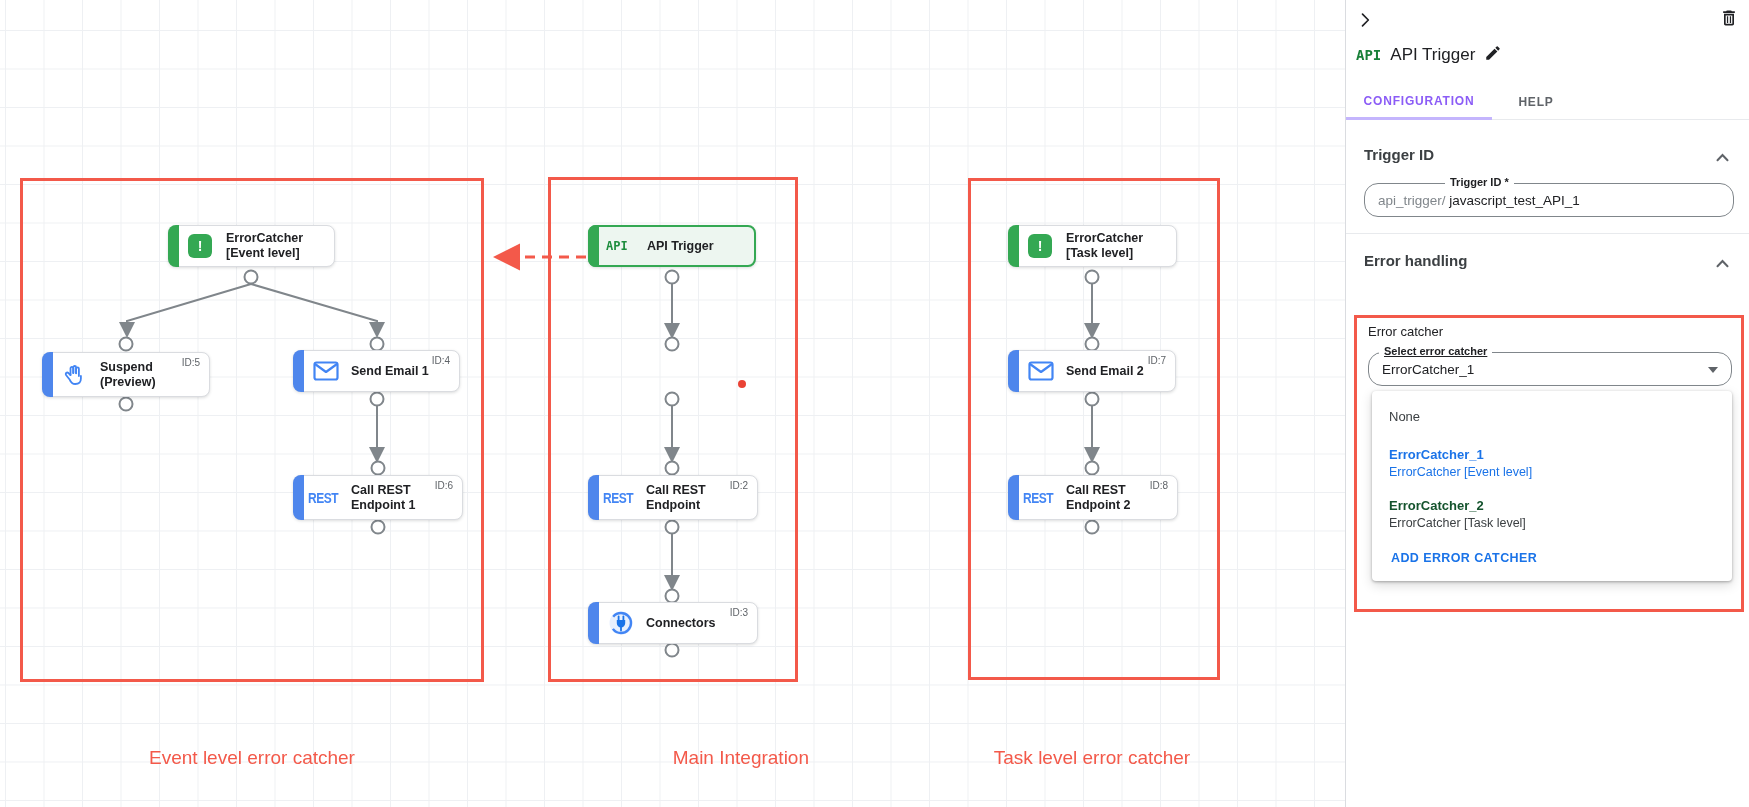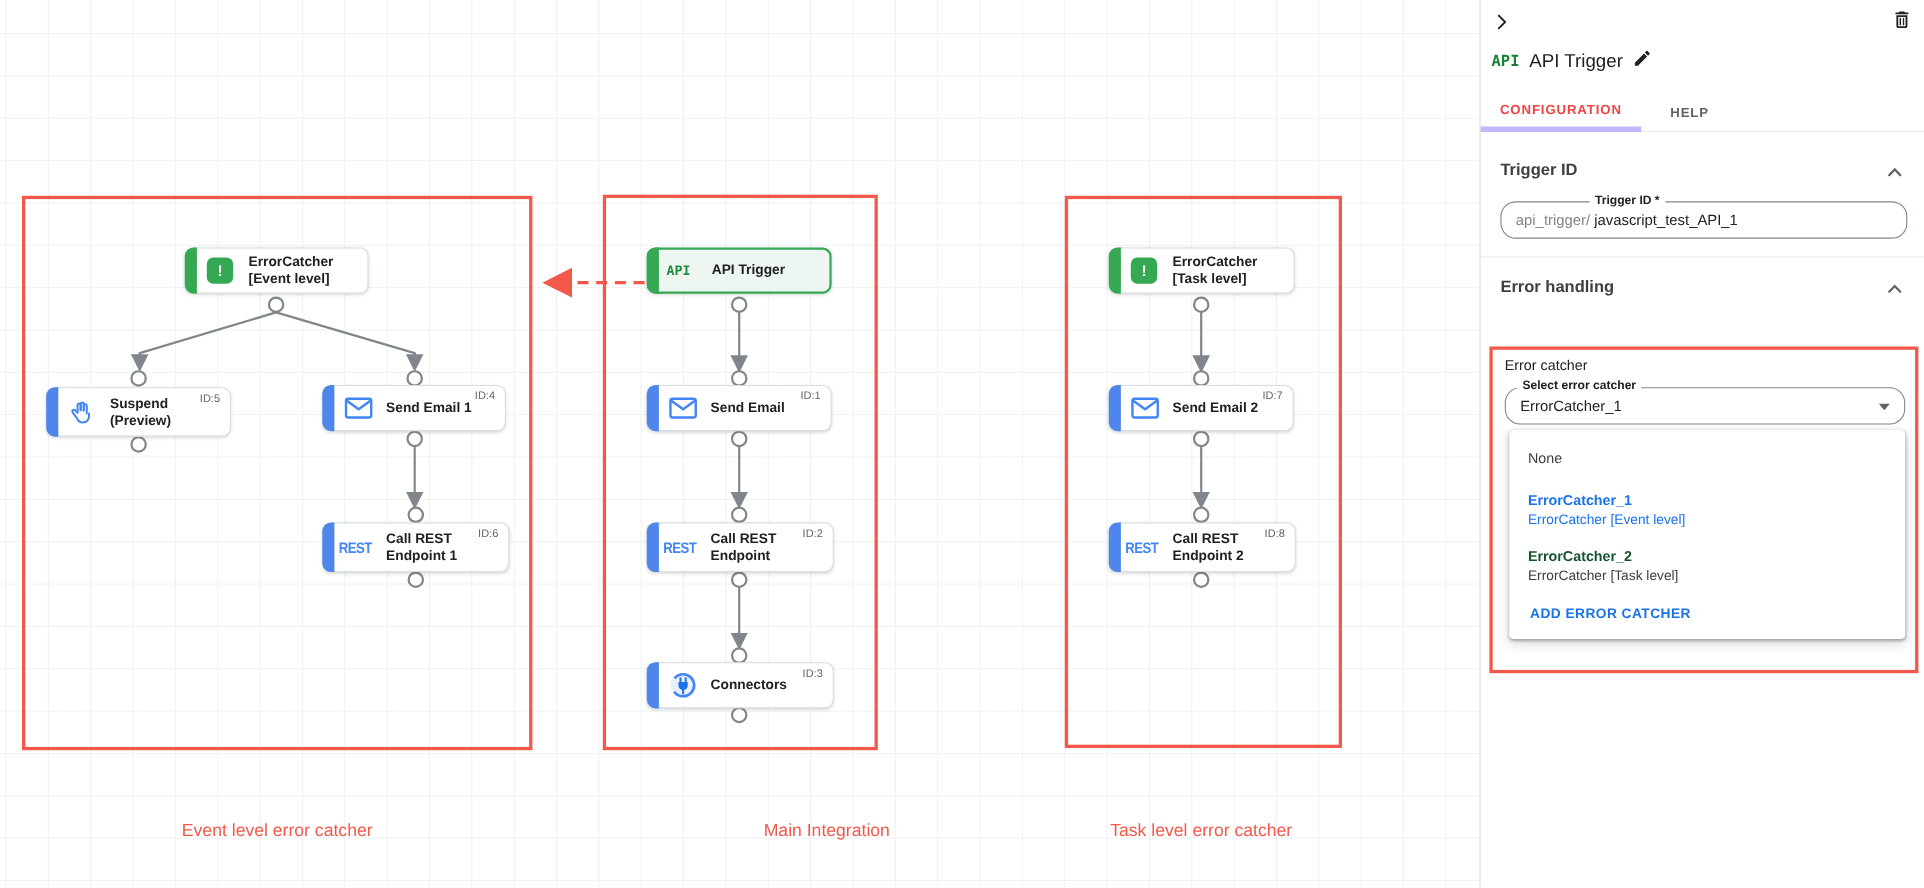--- a/index.html
+++ b/index.html
@@ -6,21 +6,21 @@
   html,body { width:1749px; height:807px; overflow:hidden; background:#fff;
     font-family:"Liberation Sans","DejaVu Sans",sans-serif; color:#202124; }
   .app { display:flex; width:1749px; height:807px; }
 
   
   .canvas { position:relative; width:1345px; height:807px; background:#fff;
     background-image:linear-gradient(#eef0f3 1px,transparent 1px),linear-gradient(90deg,#eef0f3 1px,transparent 1px);
     background-size:38.5px 38.5px; background-position:5px 30px; }
   .edges { position:absolute; inset:0; pointer-events:none; }
   .group-box { position:absolute; border:3px solid #f3594a; }
-  .group-label { position:absolute; width:260px; text-align:center; font-size:16px; color:#f3594a; }
+  .group-label { position:absolute; width:260px; text-align:center; font-size:19px; color:#f3594a; }
 
   .node { position:absolute; background:#fff; border:1px solid #dadce0; border-radius:8px;
     box-shadow:0 1px 3px rgba(60,64,67,.18); }
   .node .bar { position:absolute; left:-1px; top:-1px; bottom:-1px; width:11px;
     background:#4e86ec; border-radius:8px 0 0 8px; }
   .node.green .bar { background:#34a853; }
   .node.trigger { background:#edf6f0; border:2px solid #34a853; }
   .node.trigger .bar { left:-2px; top:-2px; bottom:-2px; background:#34a853; }
   .node-label { position:absolute; left:57px; top:50%; transform:translateY(-50%);
     font-size:12.5px; font-weight:700; line-height:15px; white-space:pre-line; color:#202124; }
@@ -36,21 +36,21 @@
   
   .panel { position:relative; width:404px; height:807px; background:#fff; border-left:1px solid #dadce0; }
   .panel-collapse { position:absolute; left:9px; top:10px; cursor:pointer; }
   .panel-trash { position:absolute; right:10px; top:8px; cursor:pointer; }
   .panel-titlerow { position:absolute; left:10px; top:44px; display:flex; align-items:center; gap:9px; }
   .panel-logo { font-family:"DejaVu Sans Mono","Liberation Mono",monospace; font-size:14px; font-weight:700; color:#188038; }
   .panel-title { font-size:17px; color:#202124; }
   .tabs { position:absolute; left:0; top:84px; width:100%; height:36px; border-bottom:1px solid #e8eaed; display:flex; }
   .tab { height:36px; display:flex; align-items:center; justify-content:center; font-size:12px;
     font-weight:700; letter-spacing:.8px; color:#5f6368; cursor:pointer; }
-  .tab.active { color:#ef4444; border-bottom:5px solid #c4b5fd; }
+  .tab.active { color:#8b5cf6; border-bottom:3px solid #c4b5fd; }
   .sec-head { position:absolute; left:18px; font-size:15px; font-weight:700; color:#3c4043; }
   .sec-chev { position:absolute; right:20px; }
   .divider { position:absolute; left:0; width:100%; border-top:1px solid #e8eaed; }
 
   .outl-field { position:absolute; border:1px solid #80868b; border-radius:14px; background:transparent; }
   .outl-label { position:absolute; top:-8px; background:#fff; padding:0 5px; font-size:11px; font-weight:700; color:#202124; white-space:nowrap; }
   .field-text { position:absolute; left:13px; top:50%; transform:translateY(-50%); font-size:13.5px; white-space:nowrap; }
   .field-prefix { color:#80868b; } .field-value { color:#202124; }
 
   .red-outline { position:absolute; border:3px solid #f3594a; }
@@ -167,31 +167,20 @@
       <div class="node-label">Call REST
 Endpoint 1</div>
     </div>
 
     <div class="node trigger" style="left:588px;top:225px;width:168px;height:42px;">
       <div class="bar"></div>
       <div class="node-icon icon-api">API</div>
       <div class="node-label">API Trigger</div>
     </div>
 
-    <div class="node" style="left:588px;top:350px;width:168px;height:42px;">
-      <div class="bar"></div>
-      <div class="node-icon">
-        <svg width="26" height="20" viewBox="0 0 26 20" fill="none" stroke="#4285f4" stroke-width="2.2" stroke-linejoin="round">
-          <rect x="1.5" y="1.5" width="23" height="17" rx="2"></rect>
-          <path d="M2 3l11 8L24 3"></path>
-        </svg>
-      </div>
-      <div class="node-id">ID:1</div>
-      <div class="node-label">Send Email</div>
-    </div>
 
     <div class="node" style="left:588px;top:475px;width:170px;height:45px;">
       <div class="bar"></div>
       <div class="node-icon icon-rest">REST</div>
       <div class="node-id">ID:2</div>
       <div class="node-label">Call REST
 Endpoint</div>
     </div>
 
     <div class="node" style="left:588px;top:602px;width:170px;height:42px;padding-left:34px;">
@@ -292,21 +281,21 @@
       <svg width="13" height="9" viewBox="0 0 13 9" fill="none" stroke="#5f6368" stroke-width="2" stroke-linecap="round">
           <path d="M1.5 7.2L6.5 2l5 5.2"></path>
         </svg>
     </div>
 
     <div class="red-outline" style="left:8px;top:315px;width:390px;height:297px;"></div>
 
     <div class="ec-label" style="left:22px;top:324px;position:absolute;">Error catcher</div>
 
     <div class="outl-field select" style="left:22px;top:352px;width:364px;height:34px;">
-      <span class="outl-label" style="left:10px;">Select error catcher</span>
+      <span class="outl-label" style="left:10px;text-decoration:underline;">Select error catcher</span>
       <span class="field-text field-value">ErrorCatcher_1</span>
       <span class="caret"></span>
     </div>
 
     <div class="menu" style="left:26px;top:391px;width:360px;">
       <div class="menu-item">None</div>
       <div class="menu-item sel" style="margin-top:12px;">
         <div class="nm">ErrorCatcher_1</div>
         <div class="sub">ErrorCatcher [Event level]</div>
       </div>

